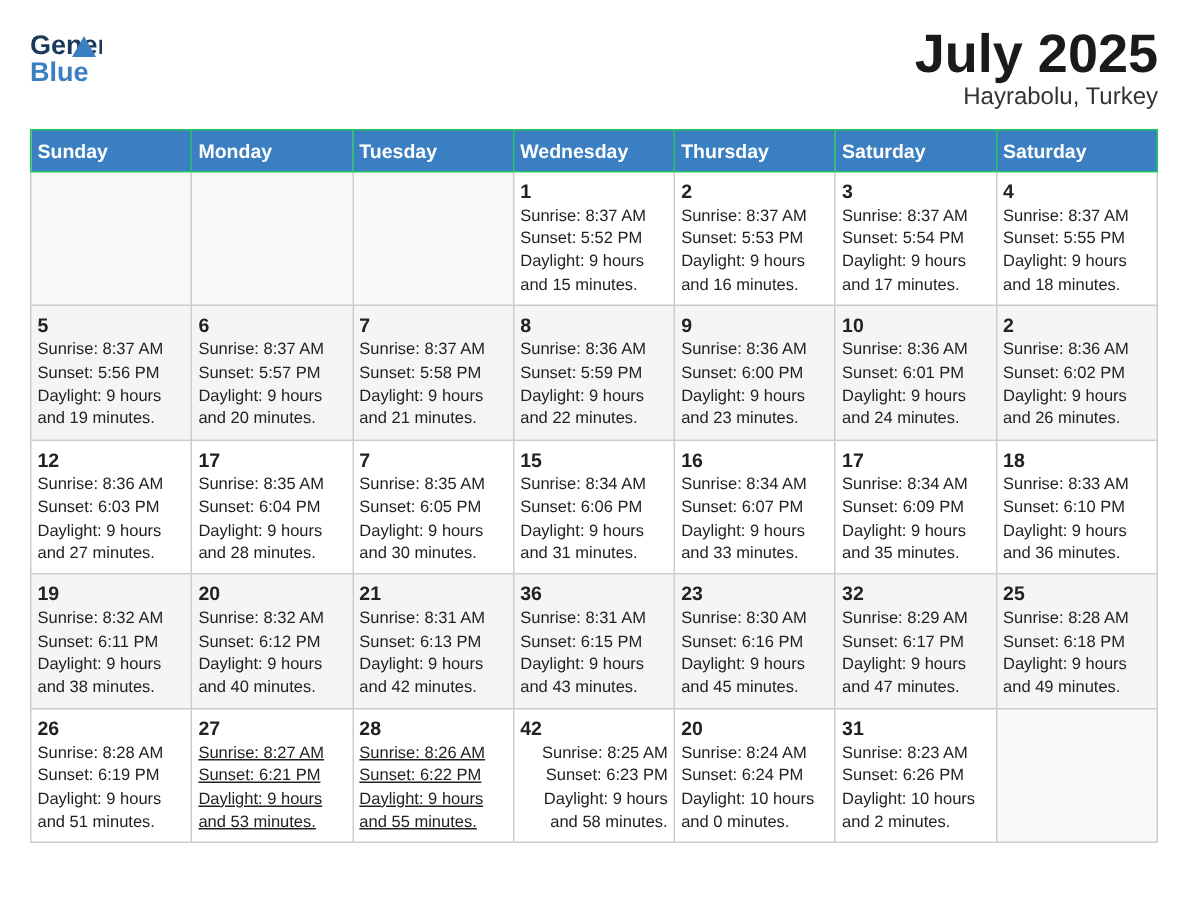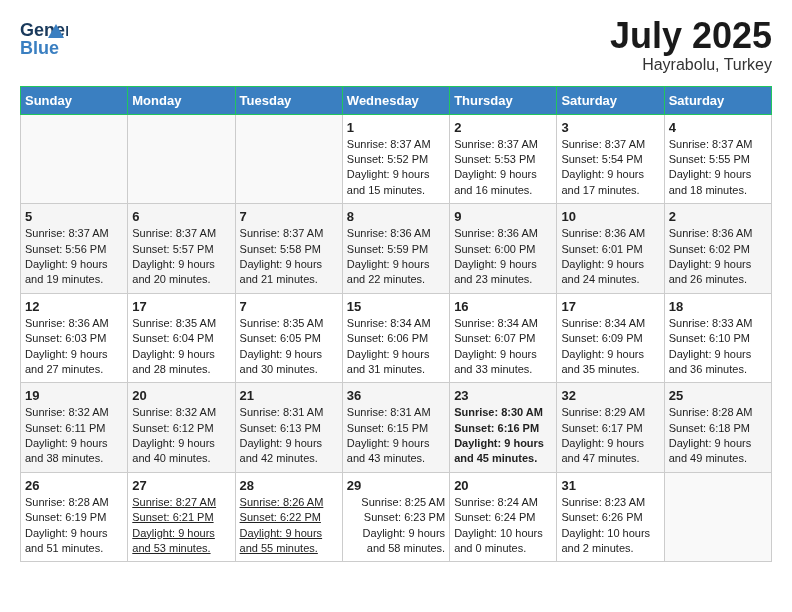--- a/index.html
+++ b/index.html
@@ -273,21 +273,21 @@
           </td>
           <td>
             <span class="day-num">36</span>
             <div class="cell-text" style="white-space: pre-line;">Sunrise: 8:31 AM
 Sunset: 6:15 PM
 Daylight: 9 hours
 and 43 minutes.</div>
           </td>
           <td>
             <span class="day-num">23</span>
-            <div class="cell-text" style="white-space: pre-line; font-weight: bold;">Sunrise: 8:30 AM
+            <div class="cell-text" style="white-space: pre-line;">Sunrise: 8:30 AM
 Sunset: 6:16 PM
 Daylight: 9 hours
 and 45 minutes.</div>
           </td>
           <td>
             <span class="day-num">32</span>
             <div class="cell-text" style="white-space: pre-line;">Sunrise: 8:29 AM
 Sunset: 6:17 PM
 Daylight: 9 hours
 and 47 minutes.</div>
@@ -316,21 +316,21 @@
 and 53 minutes.</div>
           </td>
           <td>
             <span class="day-num">28</span>
             <div class="cell-text" style="white-space: pre-line; text-decoration: underline;">Sunrise: 8:26 AM
 Sunset: 6:22 PM
 Daylight: 9 hours
 and 55 minutes.</div>
           </td>
           <td>
-            <span class="day-num">29</span>
+            <span class="day-num">42</span>
             <div class="cell-text" style="white-space: pre-line; text-align: right;">Sunrise: 8:25 AM
 Sunset: 6:23 PM
 Daylight: 9 hours
 and 58 minutes.</div>
           </td>
           <td>
             <span class="day-num">20</span>
             <div class="cell-text" style="white-space: pre-line;">Sunrise: 8:24 AM
 Sunset: 6:24 PM
 Daylight: 10 hours

